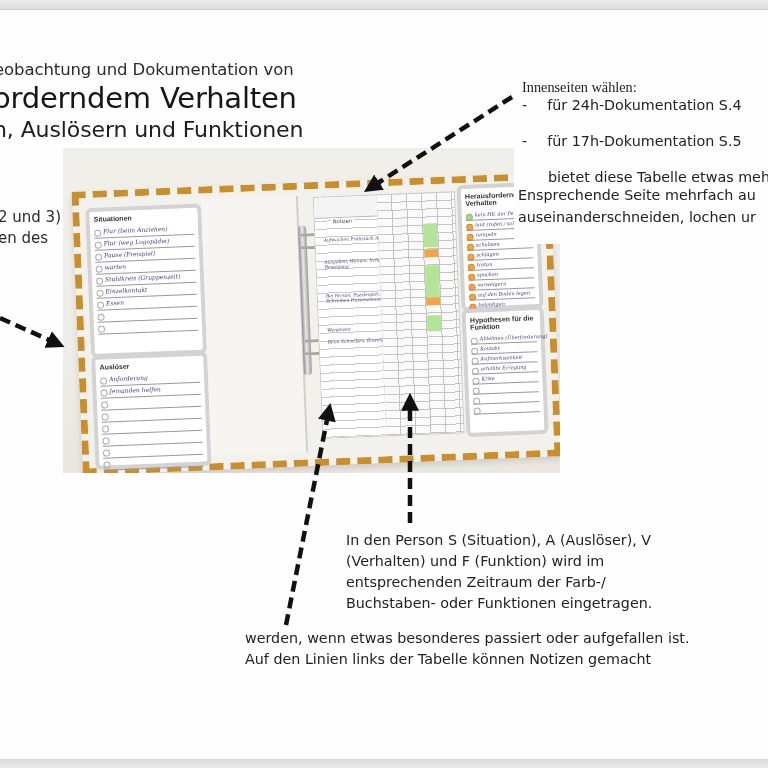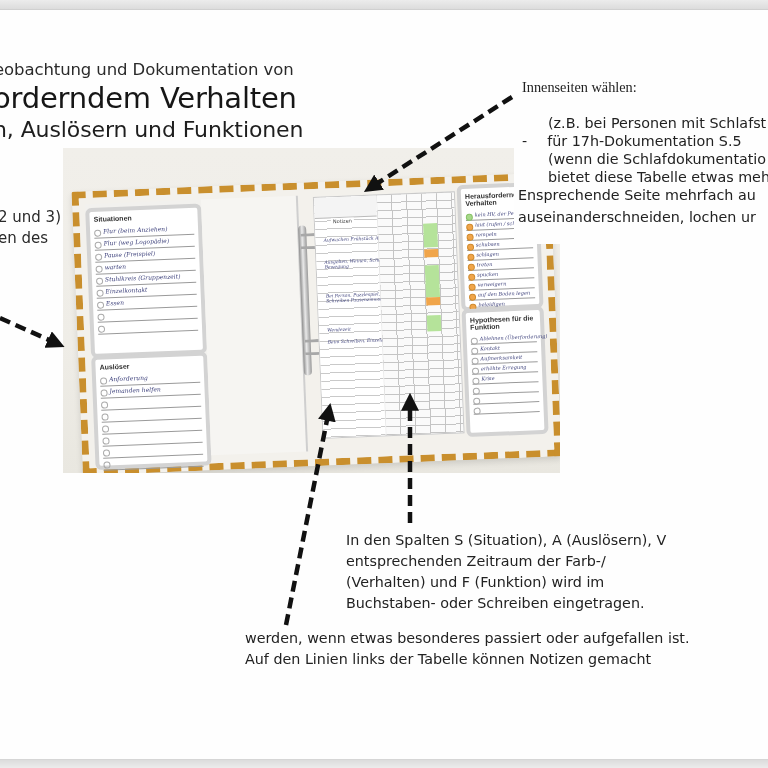--- a/index.html
+++ b/index.html
@@ -266,35 +266,36 @@
         <div class="entry">
             <span class="dot"></span>
           </div>
       </div>
     </div>
   </div>
 </div>
 
 <div class="right-panel">
   <div class="rp-line" style="top:2px;font-family:Liberation Serif, serif;">Innenseiten wählen:</div>
-  <div class="rp-line" style="top:38px; left:34px;">(z.B. bei Personen mit Schlafst</div>
+  <div class="rp-line" style="top:20px;">
+    <span>-</span><span style="display:inline-block; width:20px;"></span><span>für 24h-Dokumentation S.4</span>
+  </div>
   <div class="rp-line" style="top:56px;">
     <span>-</span><span style="display:inline-block; width:20px;"></span><span>für 17h-Dokumentation S.5</span>
   </div>
-  <div class="rp-line" style="top:74px; left:34px;">(wenn die Schlafdokumentatio</div>
   <div class="rp-line" style="top:92px; left:34px;">bietet diese Tabelle etwas meh</div>
   <div class="rp-line" style="top:110px; left:4px;">Ensprechende Seite mehrfach au</div>
   <div class="rp-line" style="top:132px; left:4px;">auseinanderschneiden, lochen ur</div>
 </div>
 
 <div class="bottom-text" style="left:346px; top:530px;">
-  <div>In den Spalten S (Situation), A (Auslösern), V</div>
+  <div>In den Person S (Situation), A (Auslöser), V</div>
+  <div>(Verhalten) und F (Funktion) wird im</div>
   <div>entsprechenden Zeitraum der Farb-/</div>
-  <div>(Verhalten) und F (Funktion) wird im</div>
-  <div>Buchstaben- oder Schreiben eingetragen.</div>
+  <div>Buchstaben- oder Funktionen eingetragen.</div>
 </div>
 
 <div class="bottom-text" style="left:245px; top:628px;">
   <div>werden, wenn etwas besonderes passiert oder aufgefallen ist.</div>
   <div>Auf den Linien links der Tabelle können Notizen gemacht</div>
 </div>
 
 <svg class="arrows" viewBox="0 0 768 768">
   <defs>
     <marker id="ah" viewBox="0 0 10 10" refX="6" refY="5" markerWidth="4" markerHeight="4" orient="auto">

